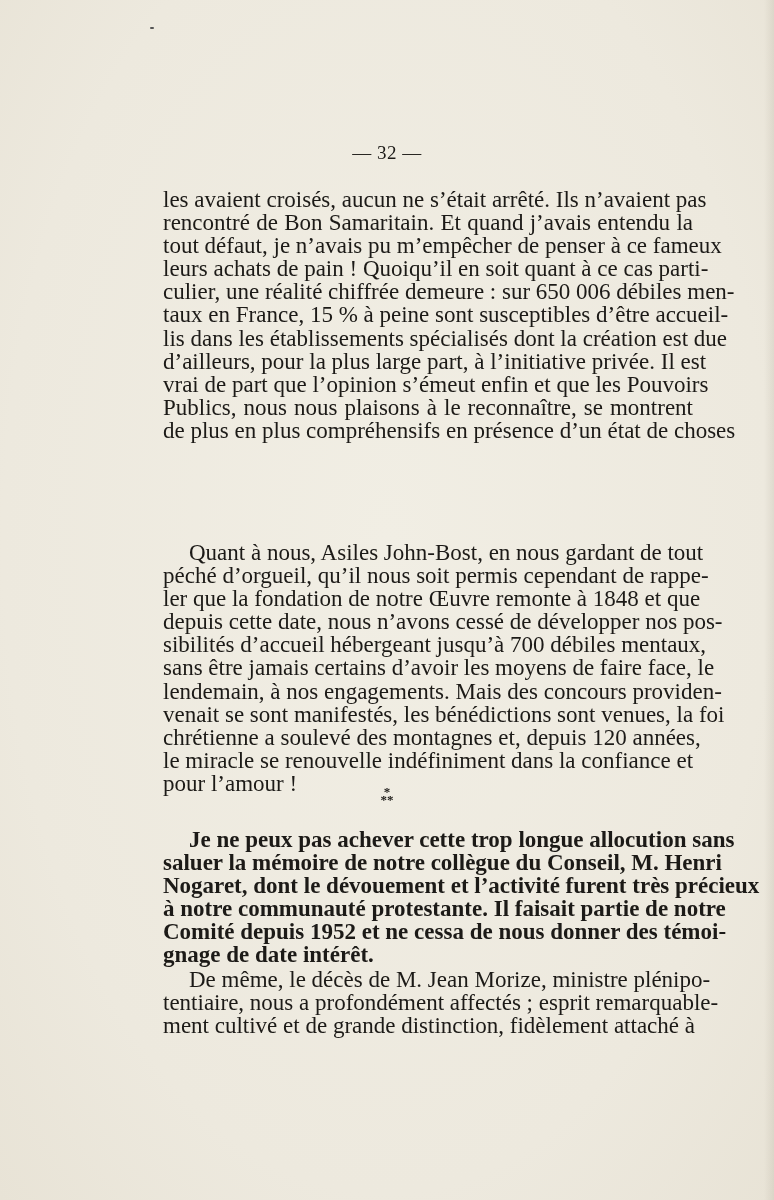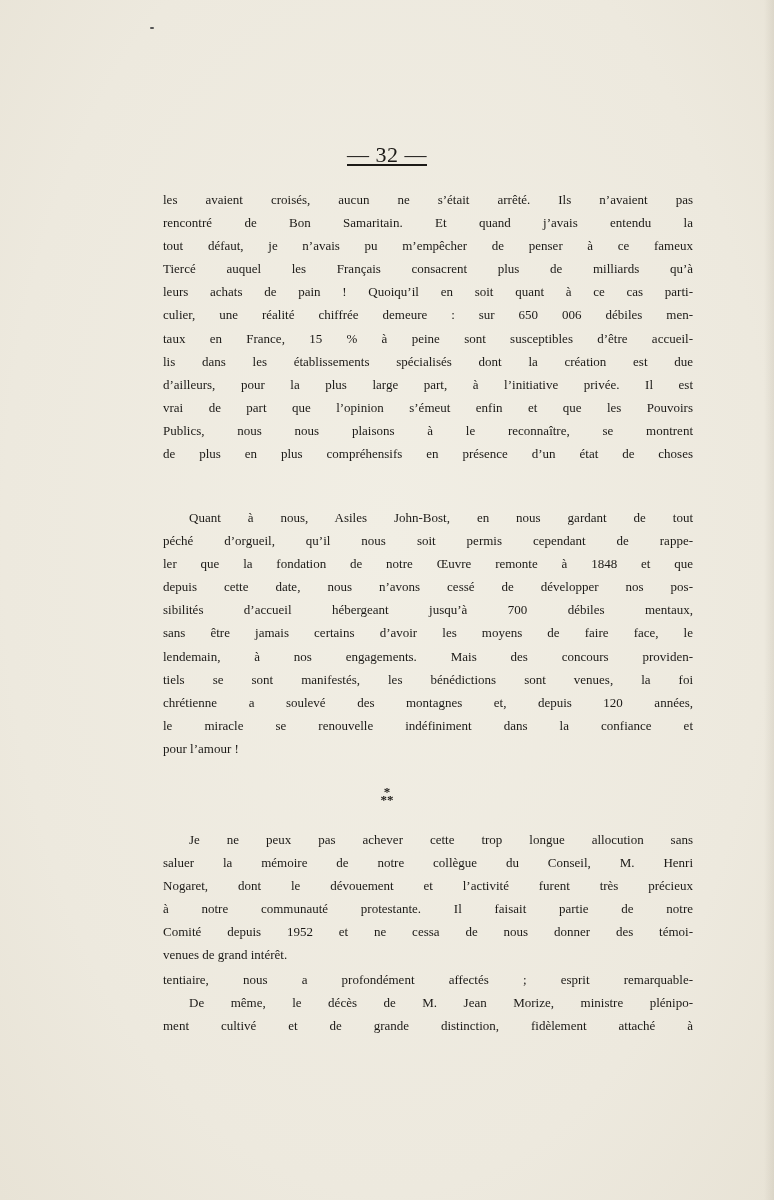--- a/index.html
+++ b/index.html
@@ -39,48 +39,47 @@
       height: 2px;
       background: #555;
       border-radius: 1px;
     }
     .page-number {
       position: absolute;
       left: 0;
       width: 774px;
       top: 142px;
       text-align: center;
-      font-size: 22px;
+      font-size: 19px;
       letter-spacing: 0.5px;
-      text-decoration: underline;
     }
     .text-block {
       position: absolute;
       left: 163px;
       width: 530px;
     }
     .line {
       display: block;
-      font-size: 13px;
+      font-size: 23px;
       height: 23.1px;
       line-height: 23.1px;
       text-align: justify;
       text-align-last: justify;
       white-space: nowrap;
       word-spacing: 0px;
     }
     .line.last {
       text-align-last: left;
     }
     .line.indent {
       text-indent: 26px;
     }
     .para1 { top: 188px; }
-    .para2 { top: 506px; }
-    .para3 { top: 828px; }
+    .para2 { top: 541px; }
+    .para3 { top: 828px; font-weight: bold; }
     .para4 { top: 968px; }
     .asterism {
       position: absolute;
       left: 0;
       width: 774px;
       top: 788px;
       text-align: center;
       font-size: 13px;
       line-height: 8px;
       font-weight: bold;
@@ -95,55 +94,54 @@
 <div class="page">
   <div class="edge-shadow"></div>
   <div class="speck"></div>
 
   <div class="page-number">— 32 —</div>
 
   <div class="text-block para1">
       <span class="line">les avaient croisés, aucun ne s’était arrêté. Ils n’avaient pas</span>
       <span class="line">rencontré de Bon Samaritain. Et quand j’avais entendu la</span>
       <span class="line">tout défaut, je n’avais pu m’empêcher de penser à ce fameux</span>
-      <span class="line">Tiercé auquel les Français consacrent plus de milliards qu’à</span>
       <span class="line">leurs achats de pain ! Quoiqu’il en soit quant à ce cas parti-</span>
       <span class="line">culier, une réalité chiffrée demeure : sur 650 006 débiles men-</span>
       <span class="line">taux en France, 15 % à peine sont susceptibles d’être accueil-</span>
       <span class="line">lis dans les établissements spécialisés dont la création est due</span>
       <span class="line">d’ailleurs, pour la plus large part, à l’initiative privée. Il est</span>
       <span class="line">vrai de part que l’opinion s’émeut enfin et que les Pouvoirs</span>
       <span class="line">Publics, nous nous plaisons à le reconnaître, se montrent</span>
       <span class="line">de plus en plus compréhensifs en présence d’un état de choses</span>
     </div>
   <div class="text-block para2">
       <span class="line indent">Quant à nous, Asiles John-Bost, en nous gardant de tout</span>
       <span class="line">péché d’orgueil, qu’il nous soit permis cependant de rappe-</span>
       <span class="line">ler que la fondation de notre Œuvre remonte à 1848 et que</span>
       <span class="line">depuis cette date, nous n’avons cessé de développer nos pos-</span>
       <span class="line">sibilités d’accueil hébergeant jusqu’à 700 débiles mentaux,</span>
       <span class="line">sans être jamais certains d’avoir les moyens de faire face, le</span>
       <span class="line">lendemain, à nos engagements. Mais des concours providen-</span>
-      <span class="line">tiels se sont manifestés, les bénédictions sont venues, la foi</span>
+      <span class="line">venait se sont manifestés, les bénédictions sont venues, la foi</span>
       <span class="line">chrétienne a soulevé des montagnes et, depuis 120 années,</span>
       <span class="line">le miracle se renouvelle indéfiniment dans la confiance et</span>
       <span class="line last">pour l’amour !</span>
     </div>
 
   <div class="asterism">
     <span>*</span>
     <span>**</span>
   </div>
 
   <div class="text-block para3">
       <span class="line indent">Je ne peux pas achever cette trop longue allocution sans</span>
       <span class="line">saluer la mémoire de notre collègue du Conseil, M. Henri</span>
       <span class="line">Nogaret, dont le dévouement et l’activité furent très précieux</span>
       <span class="line">à notre communauté protestante. Il faisait partie de notre</span>
       <span class="line">Comité depuis 1952 et ne cessa de nous donner des témoi-</span>
-      <span class="line last">venues de grand intérêt.</span>
+      <span class="line last">gnage de date intérêt.</span>
     </div>
   <div class="text-block para4">
+      <span class="line indent">De même, le décès de M. Jean Morize, ministre plénipo-</span>
       <span class="line">tentiaire, nous a profondément affectés ; esprit remarquable-</span>
-      <span class="line indent">De même, le décès de M. Jean Morize, ministre plénipo-</span>
       <span class="line">ment cultivé et de grande distinction, fidèlement attaché à</span>
     </div>
 </div>
 
 </body></html>

